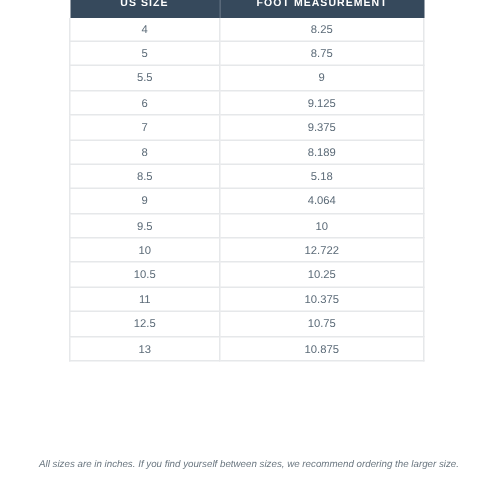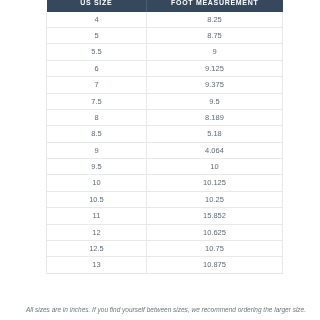--- a/index.html
+++ b/index.html
@@ -126,54 +126,46 @@
           </tr>
           <tr>
             <td>6</td>
             <td>9.125</td>
           </tr>
           <tr>
             <td>7</td>
             <td>9.375</td>
           </tr>
           <tr>
-            <td>7.5</td>
-            <td>9.5</td>
-          </tr>
-          <tr>
             <td>8</td>
             <td>8.189</td>
           </tr>
           <tr>
             <td>8.5</td>
             <td>5.18</td>
           </tr>
           <tr>
             <td>9</td>
             <td>4.064</td>
           </tr>
           <tr>
             <td>9.5</td>
             <td>10</td>
           </tr>
           <tr>
             <td>10</td>
-            <td>10.125</td>
+            <td>12.722</td>
           </tr>
           <tr>
             <td>10.5</td>
             <td>10.25</td>
           </tr>
           <tr>
             <td>11</td>
-            <td>15.852</td>
-          </tr>
-          <tr>
-            <td>12</td>
-            <td>10.625</td>
+            <td>10.375</td>
           </tr>
           <tr>
             <td>12.5</td>
             <td>10.75</td>
           </tr>
           <tr>
             <td>13</td>
             <td>10.875</td>
           </tr>
         </tbody>

